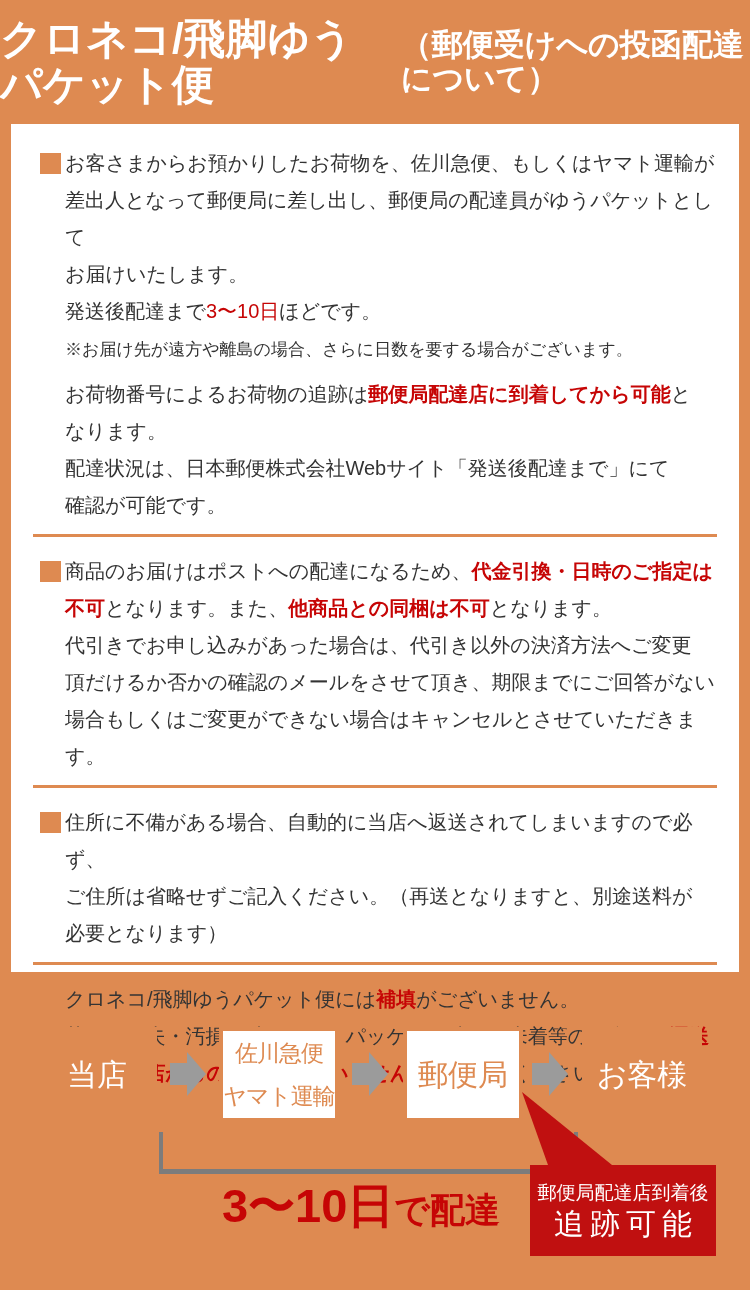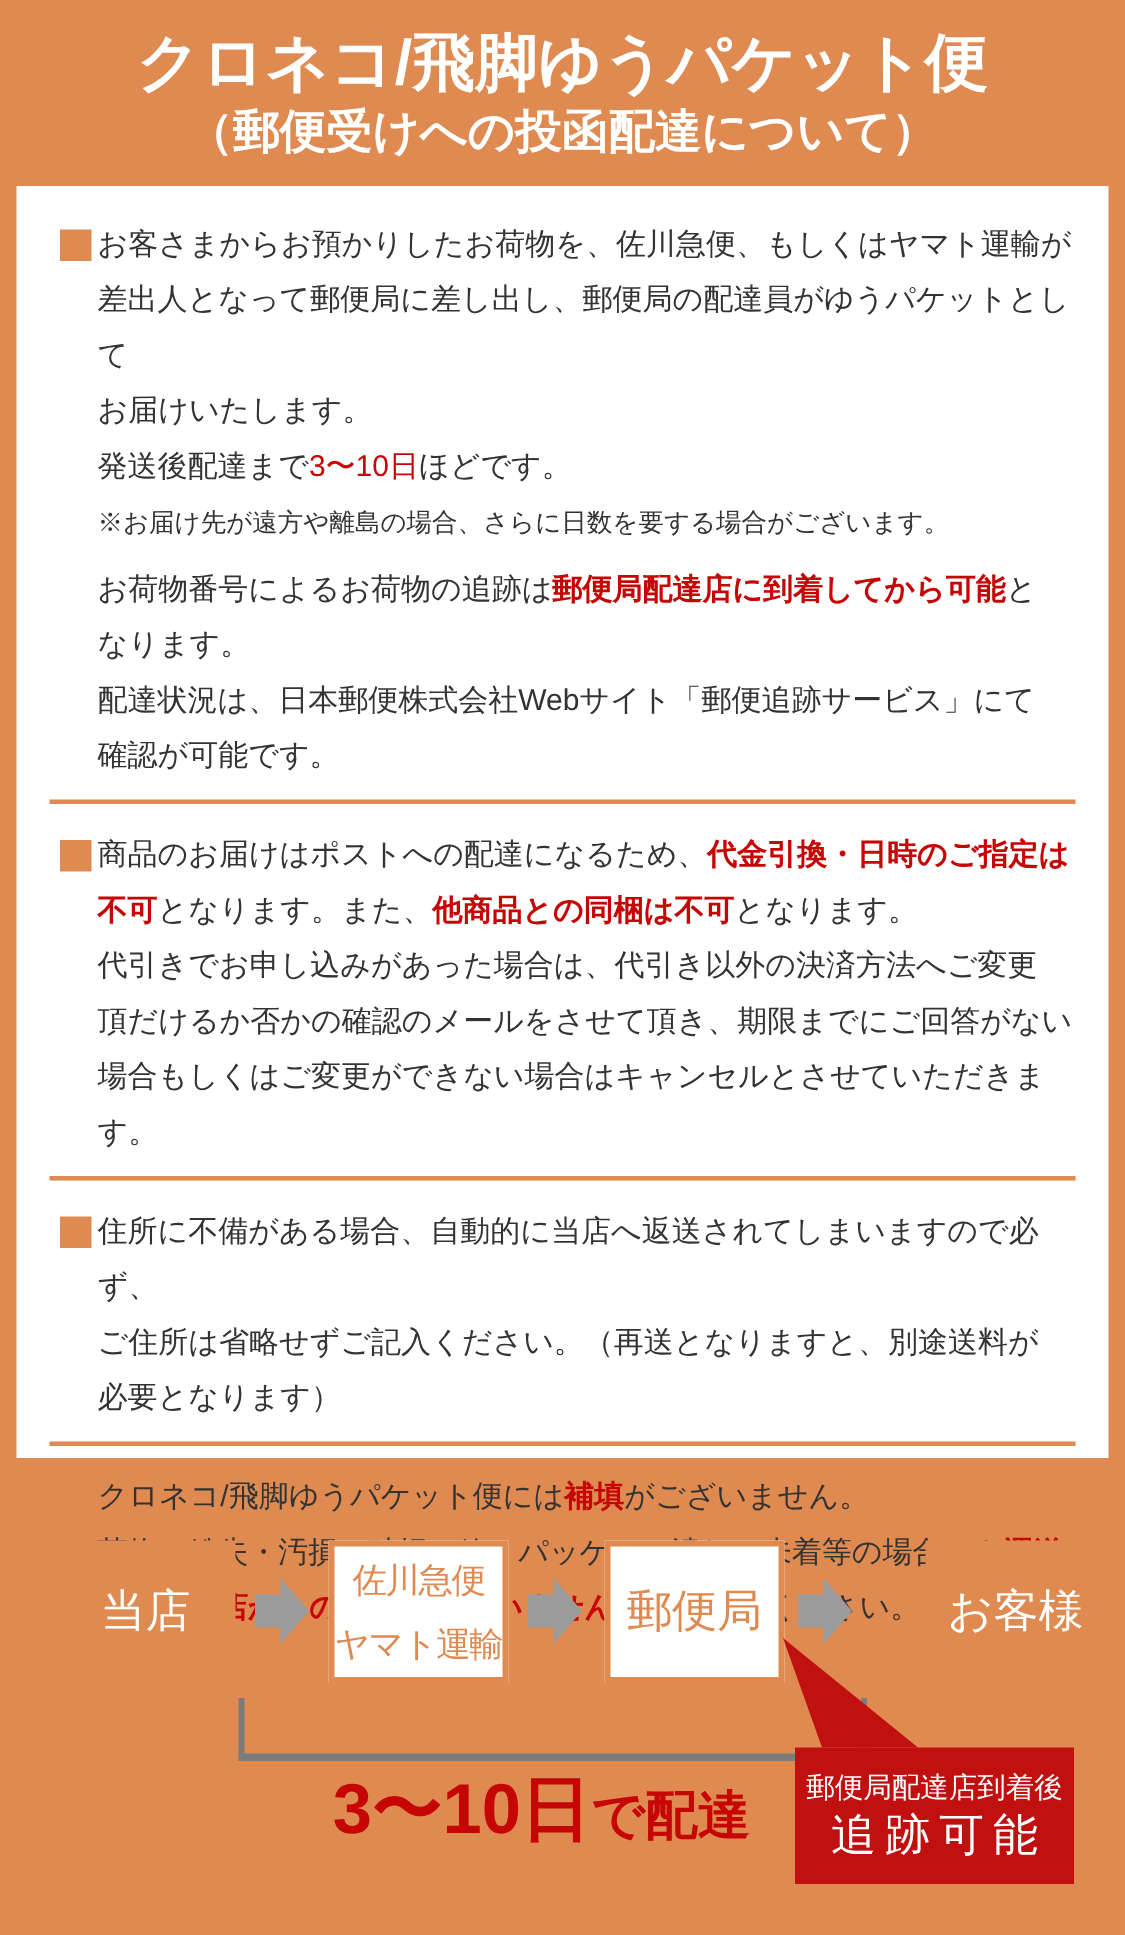--- a/index.html
+++ b/index.html
@@ -4,21 +4,21 @@
 <style>
   html, body { margin: 0; padding: 0; }
   body {
     width: 750px; height: 1290px;
     background: var(--accent, #DE8A51);
     font-family: "Liberation Sans", sans-serif;
     overflow: hidden;
   }
   .header {
     height: 124px;
-    display: flex; flex-direction: column;
+    display: flex; 
     align-items: center; justify-content: center;
     color: #fff; gap: 5px;
   }
   .header .title { font-size: 42px; font-weight: bold; line-height: 1.1; }
   .header .subtitle { font-size: 31px; font-weight: bold; line-height: 1.1; }
 
   .content {
     position: relative;
     margin: 0 11px;
     height: 848px;
@@ -53,21 +53,21 @@
     position: absolute; top: 8px;
     width: 120px; height: 95px;
     box-sizing: border-box;
     display: flex; flex-direction: column;
     align-items: center; justify-content: center;
     font-weight: normal; text-align: center;
   }
   .fbox.solid { background: var(--accent, #DE8A51); color: #fff; font-size: 30px; }
   .fbox.outline { background: #fff; border: 4px solid var(--accent, #DE8A51); color: var(--accent, #DE8A51); font-size: 30px; }
   .fbox.two { font-size: 23px; line-height: 29px; letter-spacing: -1px; gap: 14px; }
-  .b1 { left: 26px; } .b2 { left: 208px; } .b3 { left: 392px; } .b4 { left: 571px; margin-left: 35px; }
+  .b1 { left: 26px; } .b2 { left: 208px; } .b3 { left: 392px; } .b4 { left: 571px; }
   .arrow { position: absolute; top: 33px; width: 36px; height: 44px; }
   .arrow polygon { fill: var(--arrow-gray, #9B9B9B); }
   .a1 { left: 159px; } .a2 { left: 341px; } .a3 { left: 521px; }
 
   .bracket {
     position: absolute; left: 148px; top: 113px;
     width: 419px; height: 42px; box-sizing: border-box;
     border-left: 4px solid var(--bracket-gray, #7C7C7C);
     border-right: 4px solid var(--bracket-gray, #7C7C7C);
     border-bottom: 5px solid var(--bracket-gray, #7C7C7C);
@@ -98,21 +98,21 @@
 <div class="header">
   <div class="title">クロネコ/飛脚ゆうパケット便</div>
   <div class="subtitle">（郵便受けへの投函配達について）</div>
 </div>
 
 <div class="content">
 
   <div class="section">
     <span class="bullet"></span>
     <p><span>お客さまからお預かりしたお荷物を、佐川急便、もしくはヤマト運輸が</span><br><span>差出人となって郵便局に差し出し、郵便局の配達員がゆうパケットとして</span><br><span>お届けいたします。</span><br><span>発送後配達まで</span><span class="red">3〜10日</span><span>ほどです。</span><br><span class="small">※お届け先が遠方や離島の場合、さらに日数を要する場合がございます。</span></p>
-    <p class="pgap"><span>お荷物番号によるお荷物の追跡は</span><span class="red bold">郵便局配達店に到着してから可能</span><span>と</span><br><span>なります。</span><br><span>配達状況は、日本郵便株式会社Webサイト「郵便追跡サービス」にて</span><br><span>確認が可能です。</span></p>
+    <p class="pgap"><span>お荷物番号によるお荷物の追跡は</span><span class="red bold">郵便局配達店に到着してから可能</span><span>と</span><br><span>なります。</span><br><span>配達状況は、日本郵便株式会社Webサイト「発送後配達まで」にて</span><br><span>確認が可能です。</span></p>
   </div>
 
   <hr class="divider">
 
   <div class="section">
     <span class="bullet"></span>
     <p><span>商品のお届けはポストへの配達になるため、</span><span class="red bold">代金引換・日時のご指定は</span><br><span class="red bold">不可</span><span>となります。また、</span><span class="red bold">他商品との同梱は不可</span><span>となります。</span><br><span>代引きでお申し込みがあった場合は、代引き以外の決済方法へご変更</span><br><span>頂だけるか否かの確認のメールをさせて頂き、期限までにご回答がない</span><br><span>場合もしくはご変更ができない場合はキャンセルとさせていただきます。</span></p>
   </div>
 
   <hr class="divider">

